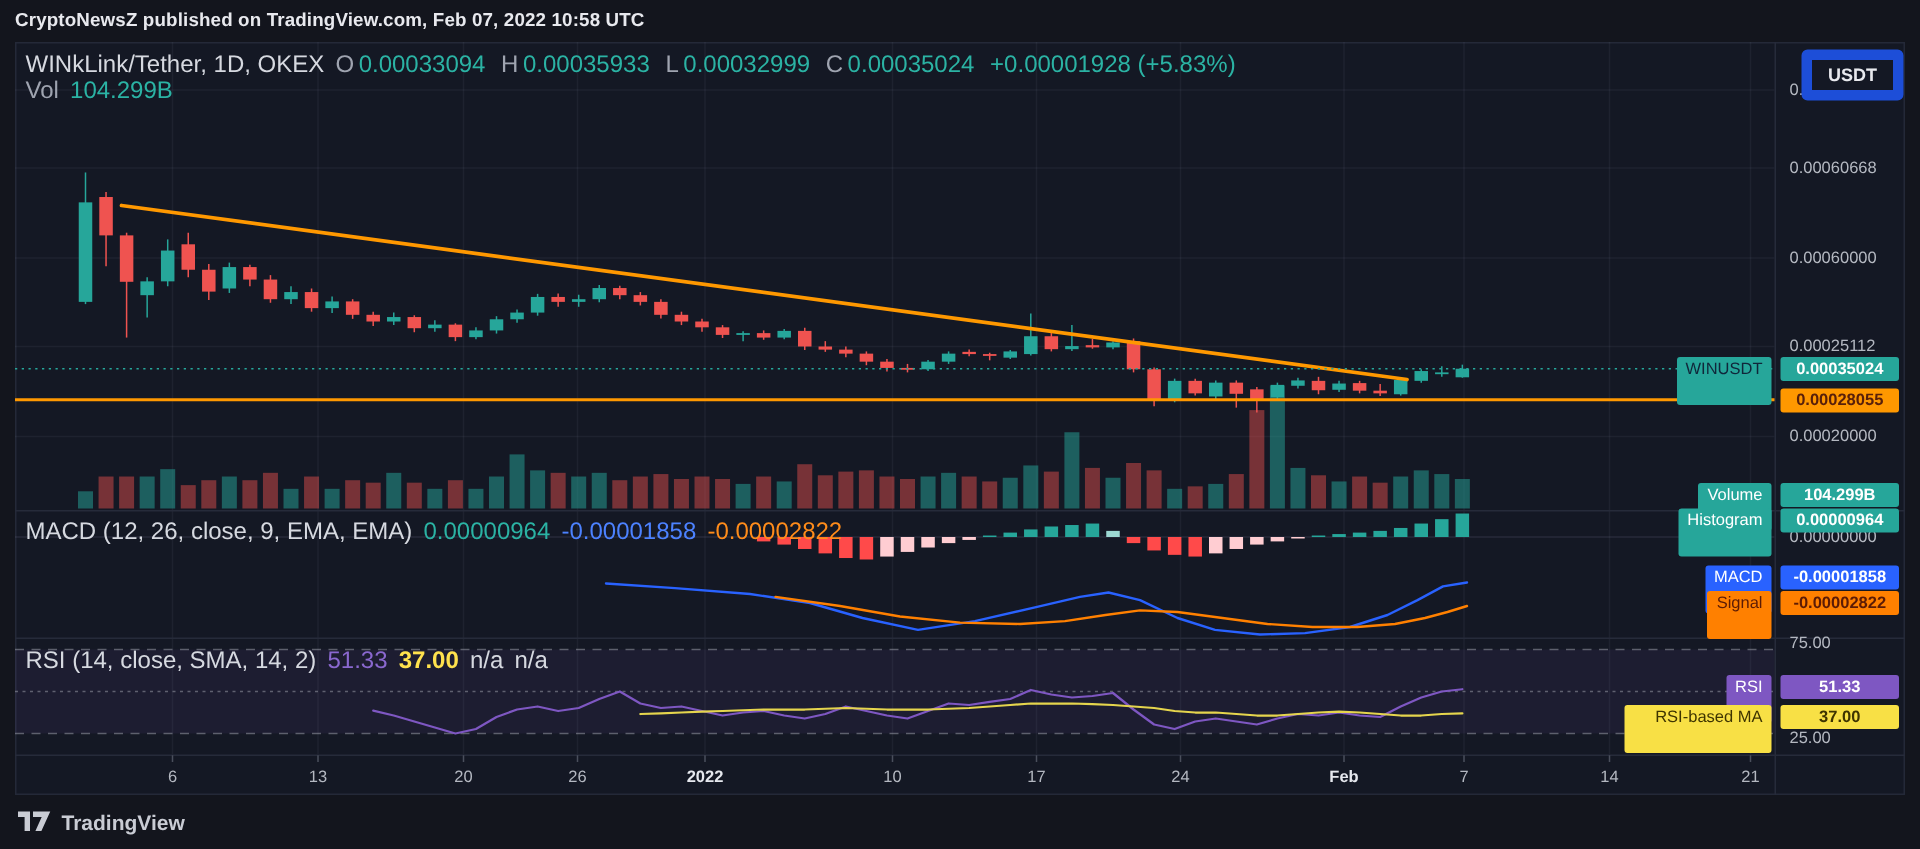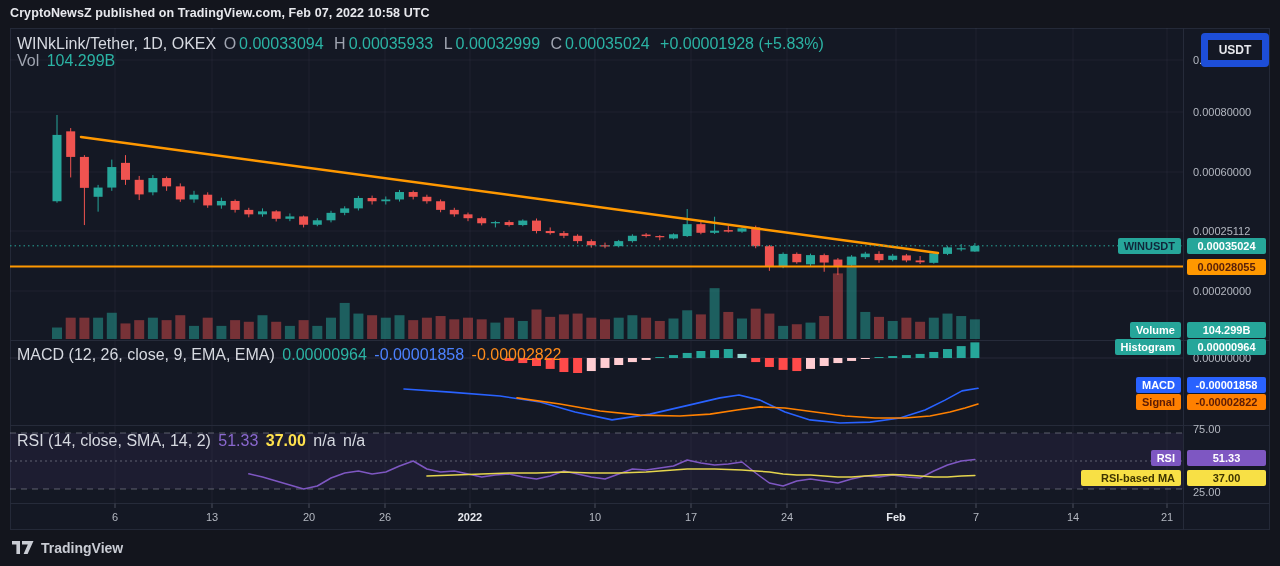--- a/index.html
+++ b/index.html
@@ -22,21 +22,21 @@
   #macd-legend{left:17px;top:346px;}
   #rsi-legend{left:17px;top:432px;}
   
   #price-axis{left:1193px;top:28px;width:77px;height:475px;}
   .axis-tick{position:absolute;left:0;color:#b4b8c1;font-size:11px;line-height:12px;}
   #usdt-btn{left:1201px;top:33px;width:54px;height:20px;border:7px solid #1d4ed8;border-radius:4px;
             color:#e8e9ee;font-size:12px;font-weight:700;text-align:center;line-height:20px;z-index:6;background:#141824;}
   
   .vbadge{position:absolute;left:1187px;width:79px;height:16px;border-radius:2px;
           font-size:11px;font-weight:700;text-align:center;line-height:16px;z-index:4;}
-  .nlabel{position:absolute;height:16px;border-radius:2px;font-size:11px;font-weight:700;
+  .nlabel{position:absolute;height:32px;border-radius:2px;font-size:11px;font-weight:400;
           text-align:center;line-height:16px;padding:0 6px;z-index:4;}
   
   #footer-logo{left:12px;top:539px;display:flex;align-items:flex-end;gap:7px;}
   #footer-logo .brand{color:#c9ccd4;font-size:14px;font-weight:700;}
 </style>
 </head>
 <body>
 
 <div class="abs" id="attribution">CryptoNewsZ published on TradingView.com, Feb 07, 2022 10:58 UTC</div>
 
@@ -375,21 +375,21 @@
   <span class="t">RSI (14, close, SMA, 14, 2)</span>
   <span class="purple">51.33</span>
   <span class="yellow">37.00</span>
   <span class="t">n/a</span>
   <span class="t">n/a</span>
 </div>
 
 <div class="abs" id="usdt-btn">USDT</div>
 <div class="abs" id="price-axis">
     <div class="axis-tick" style="top: 26px;">0.00100000</div>
-    <div class="axis-tick" style="top: 78px;">0.00080000</div>
+    <div class="axis-tick" style="top: 78px;">0.00060668</div>
     <div class="axis-tick" style="top: 138px;">0.00060000</div>
     <div class="axis-tick" style="top: 197px;">0.00025112</div>
     <div class="axis-tick" style="top: 257px;">0.00020000</div>
     <div class="axis-tick" style="top: 324px;">0.00000000</div>
     <div class="axis-tick" style="top: 395px;">75.00</div>
     <div class="axis-tick" style="top: 458px;">25.00</div>
   </div>
 
 <div class="vbadge" style="top:238px;background:#26a69a;color:#fff;">0.00035024</div>
 <div class="vbadge" style="top:259px;background:#ff9800;color:#59200a;">0.00028055</div>

